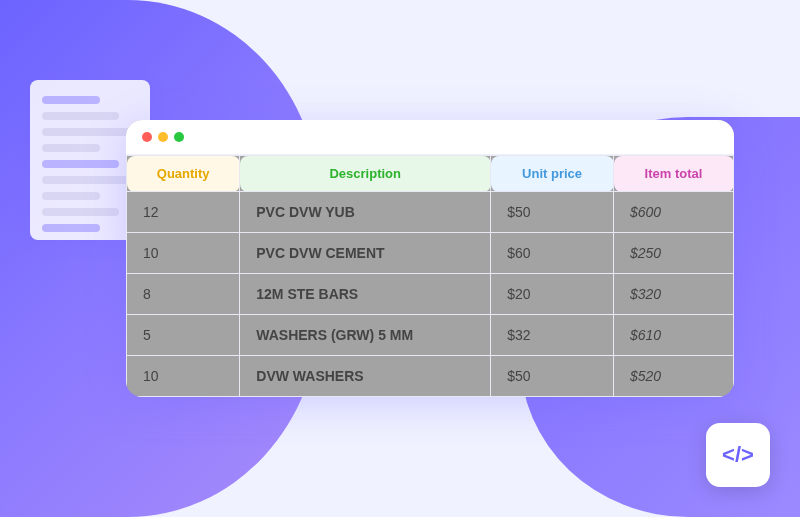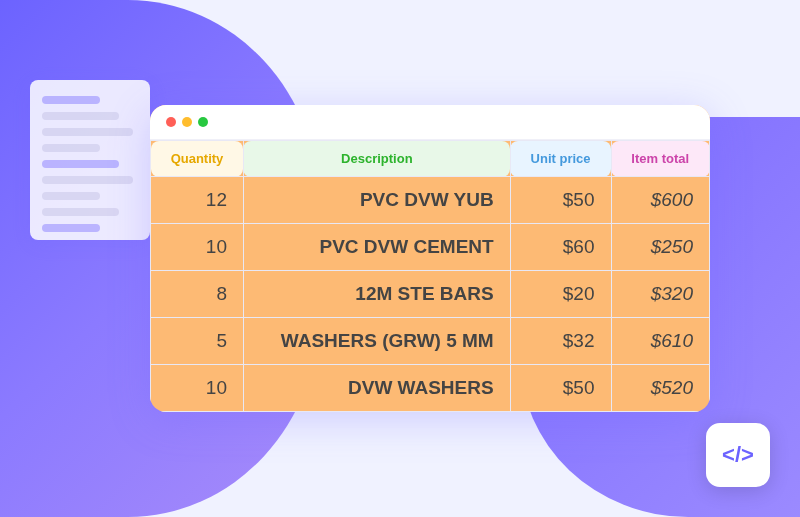--- a/index.html
+++ b/index.html
@@ -63,24 +63,24 @@
 
     .doc-line.short { width: 60%; }
     .doc-line.medium { width: 80%; }
     .doc-line.long { width: 95%; }
     .doc-line.accent { background: #c5c0ff; }
 
     
     .window-card {
       position: relative;
       z-index: 2;
-      background: #fdba74;
+      background: #a3a3a3;
       border-radius: 16px;
       box-shadow: 0 8px 40px rgba(108, 99, 255, 0.25);
-      width: 560px;
+      width: 608px;
       overflow: hidden;
       margin-left: 60px;
     }
 
     
     .window-chrome {
       display: flex;
       align-items: center;
       padding: 12px 16px;
       background: #fff;
@@ -107,22 +107,22 @@
     .invoice-table th {
       padding: 10px 16px;
       font-size: 13px;
       font-weight: 600;
       text-align: center;
       border: 1px solid #e8e8f5;
     }
 
     .invoice-table td {
       padding: 12px 16px;
-      font-size: 19px;
-      text-align: right;
+      font-size: 14px;
+      text-align: left;
       border: 1px solid #e8e8f5;
       color: #444;
     }
 
     .th-quantity {
       background: #fff8e6;
       color: #e6a800;
       border-radius: 8px;
     }
 

